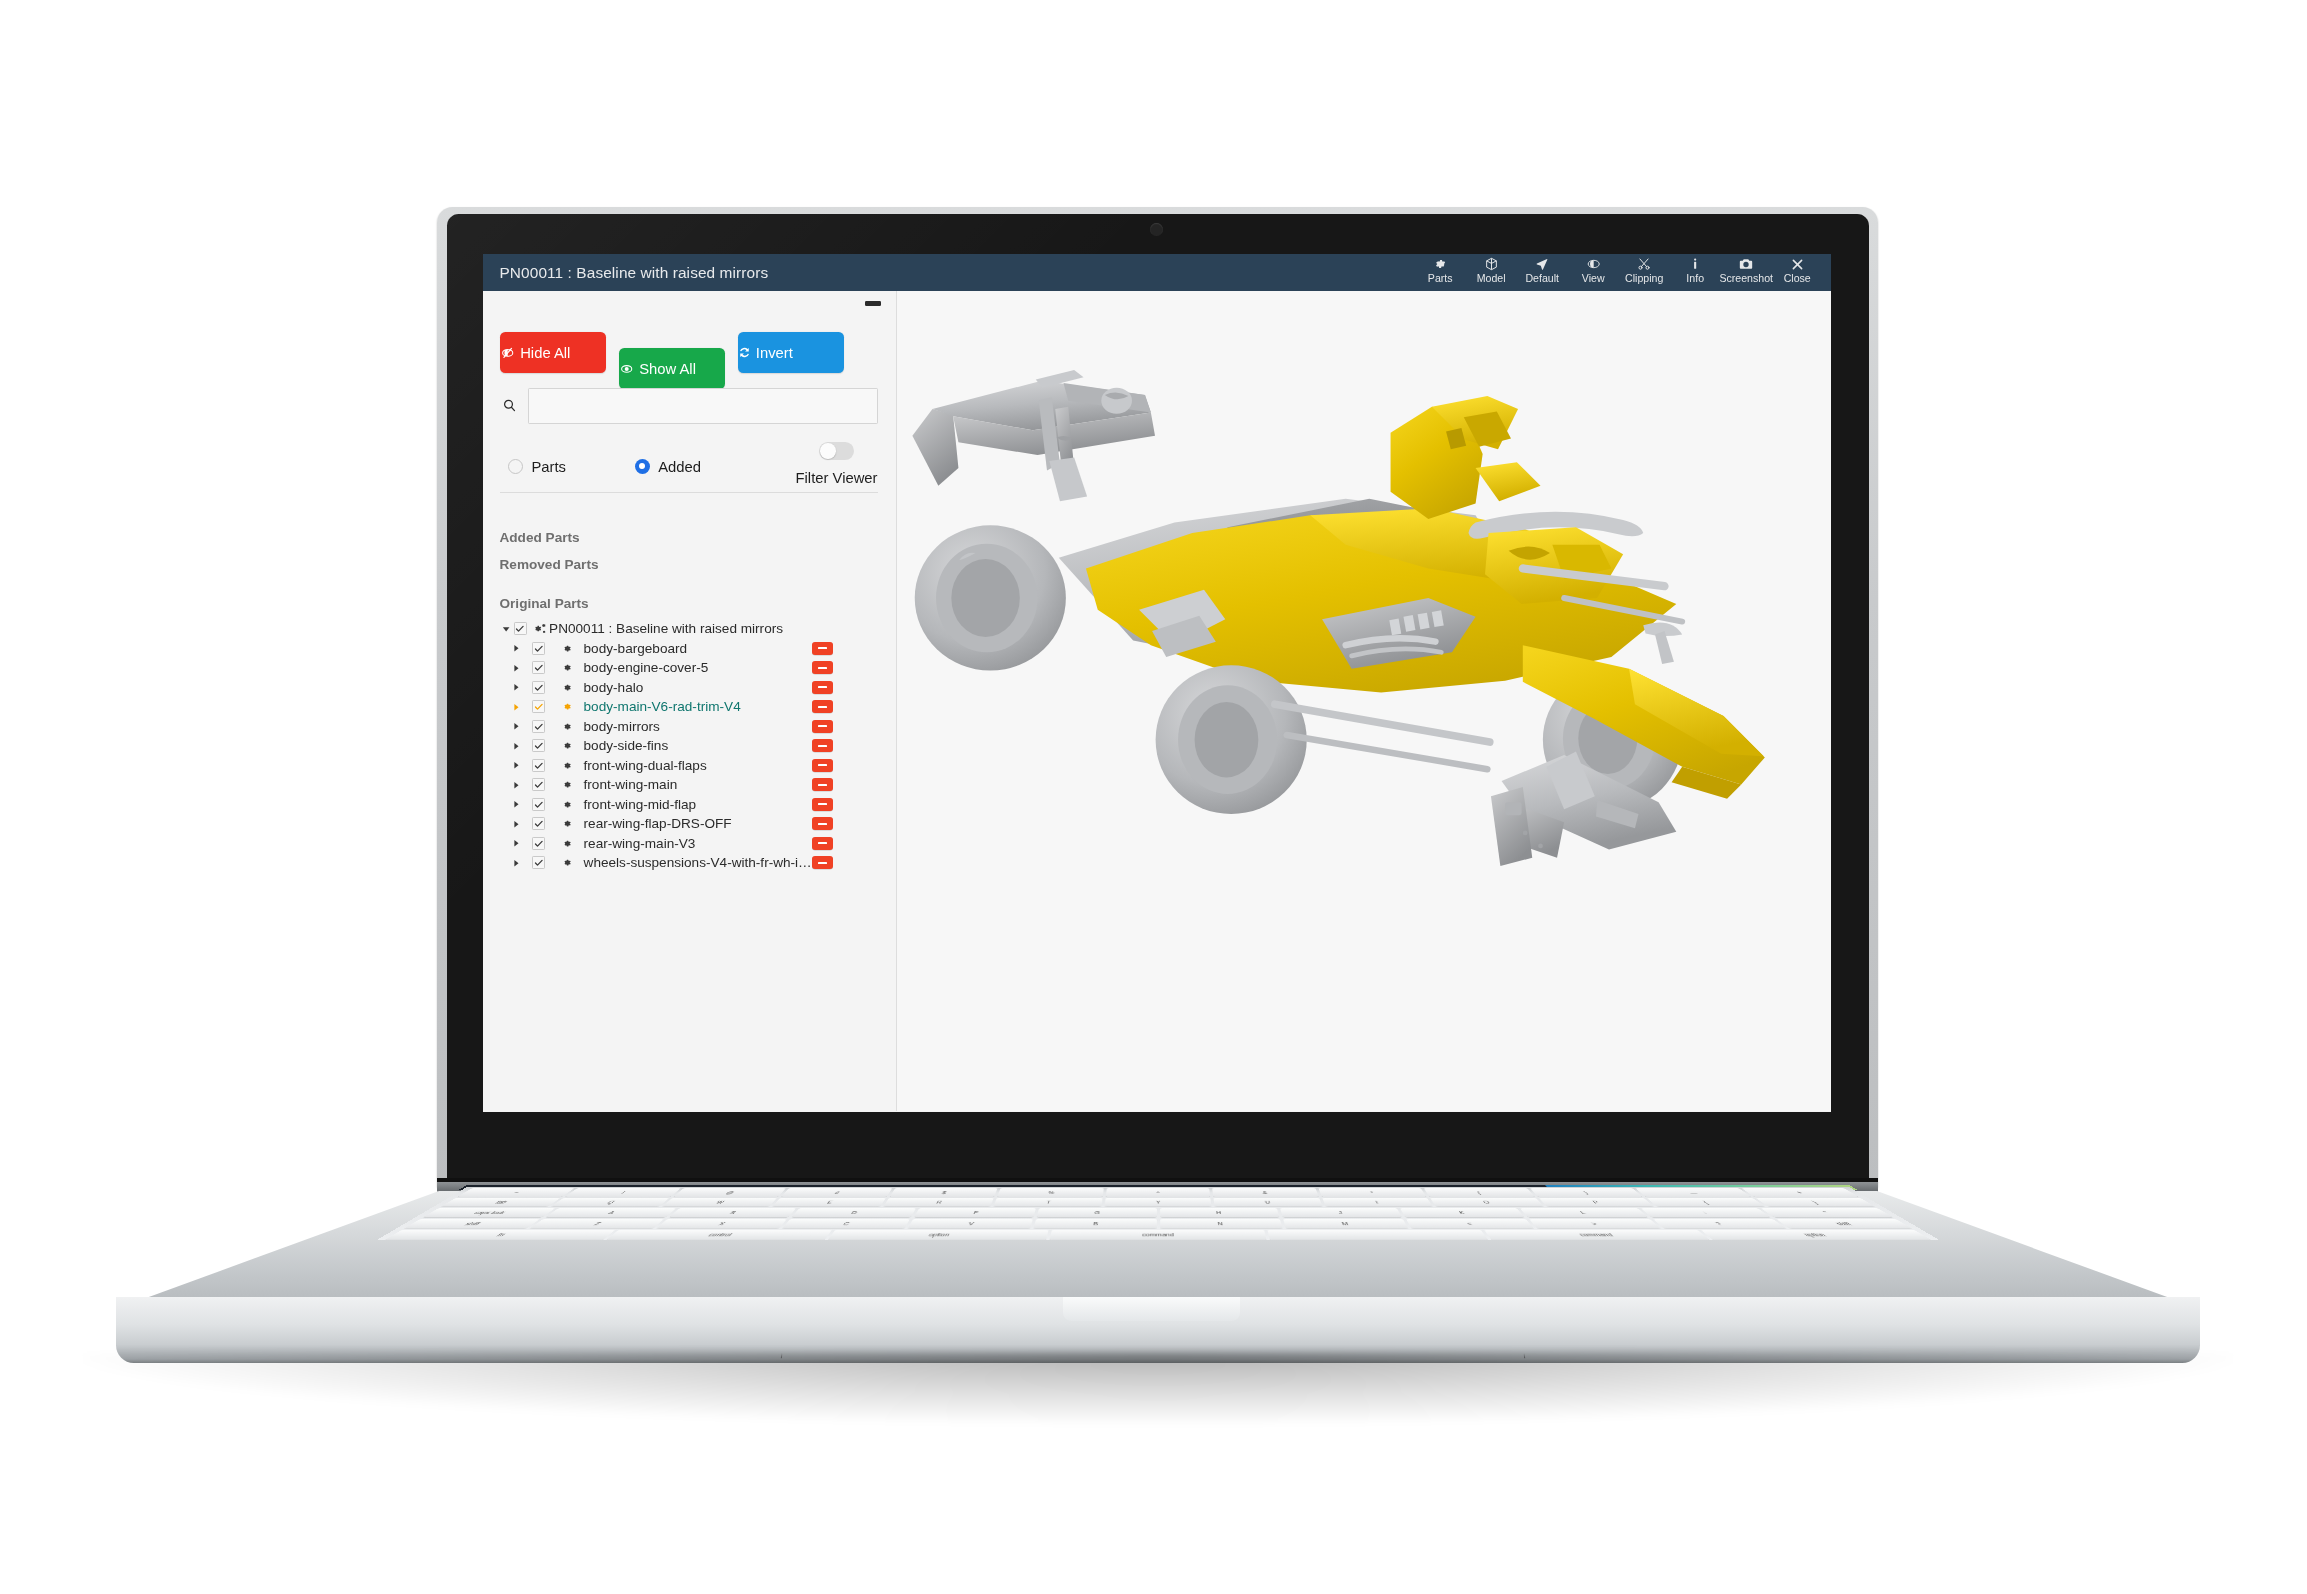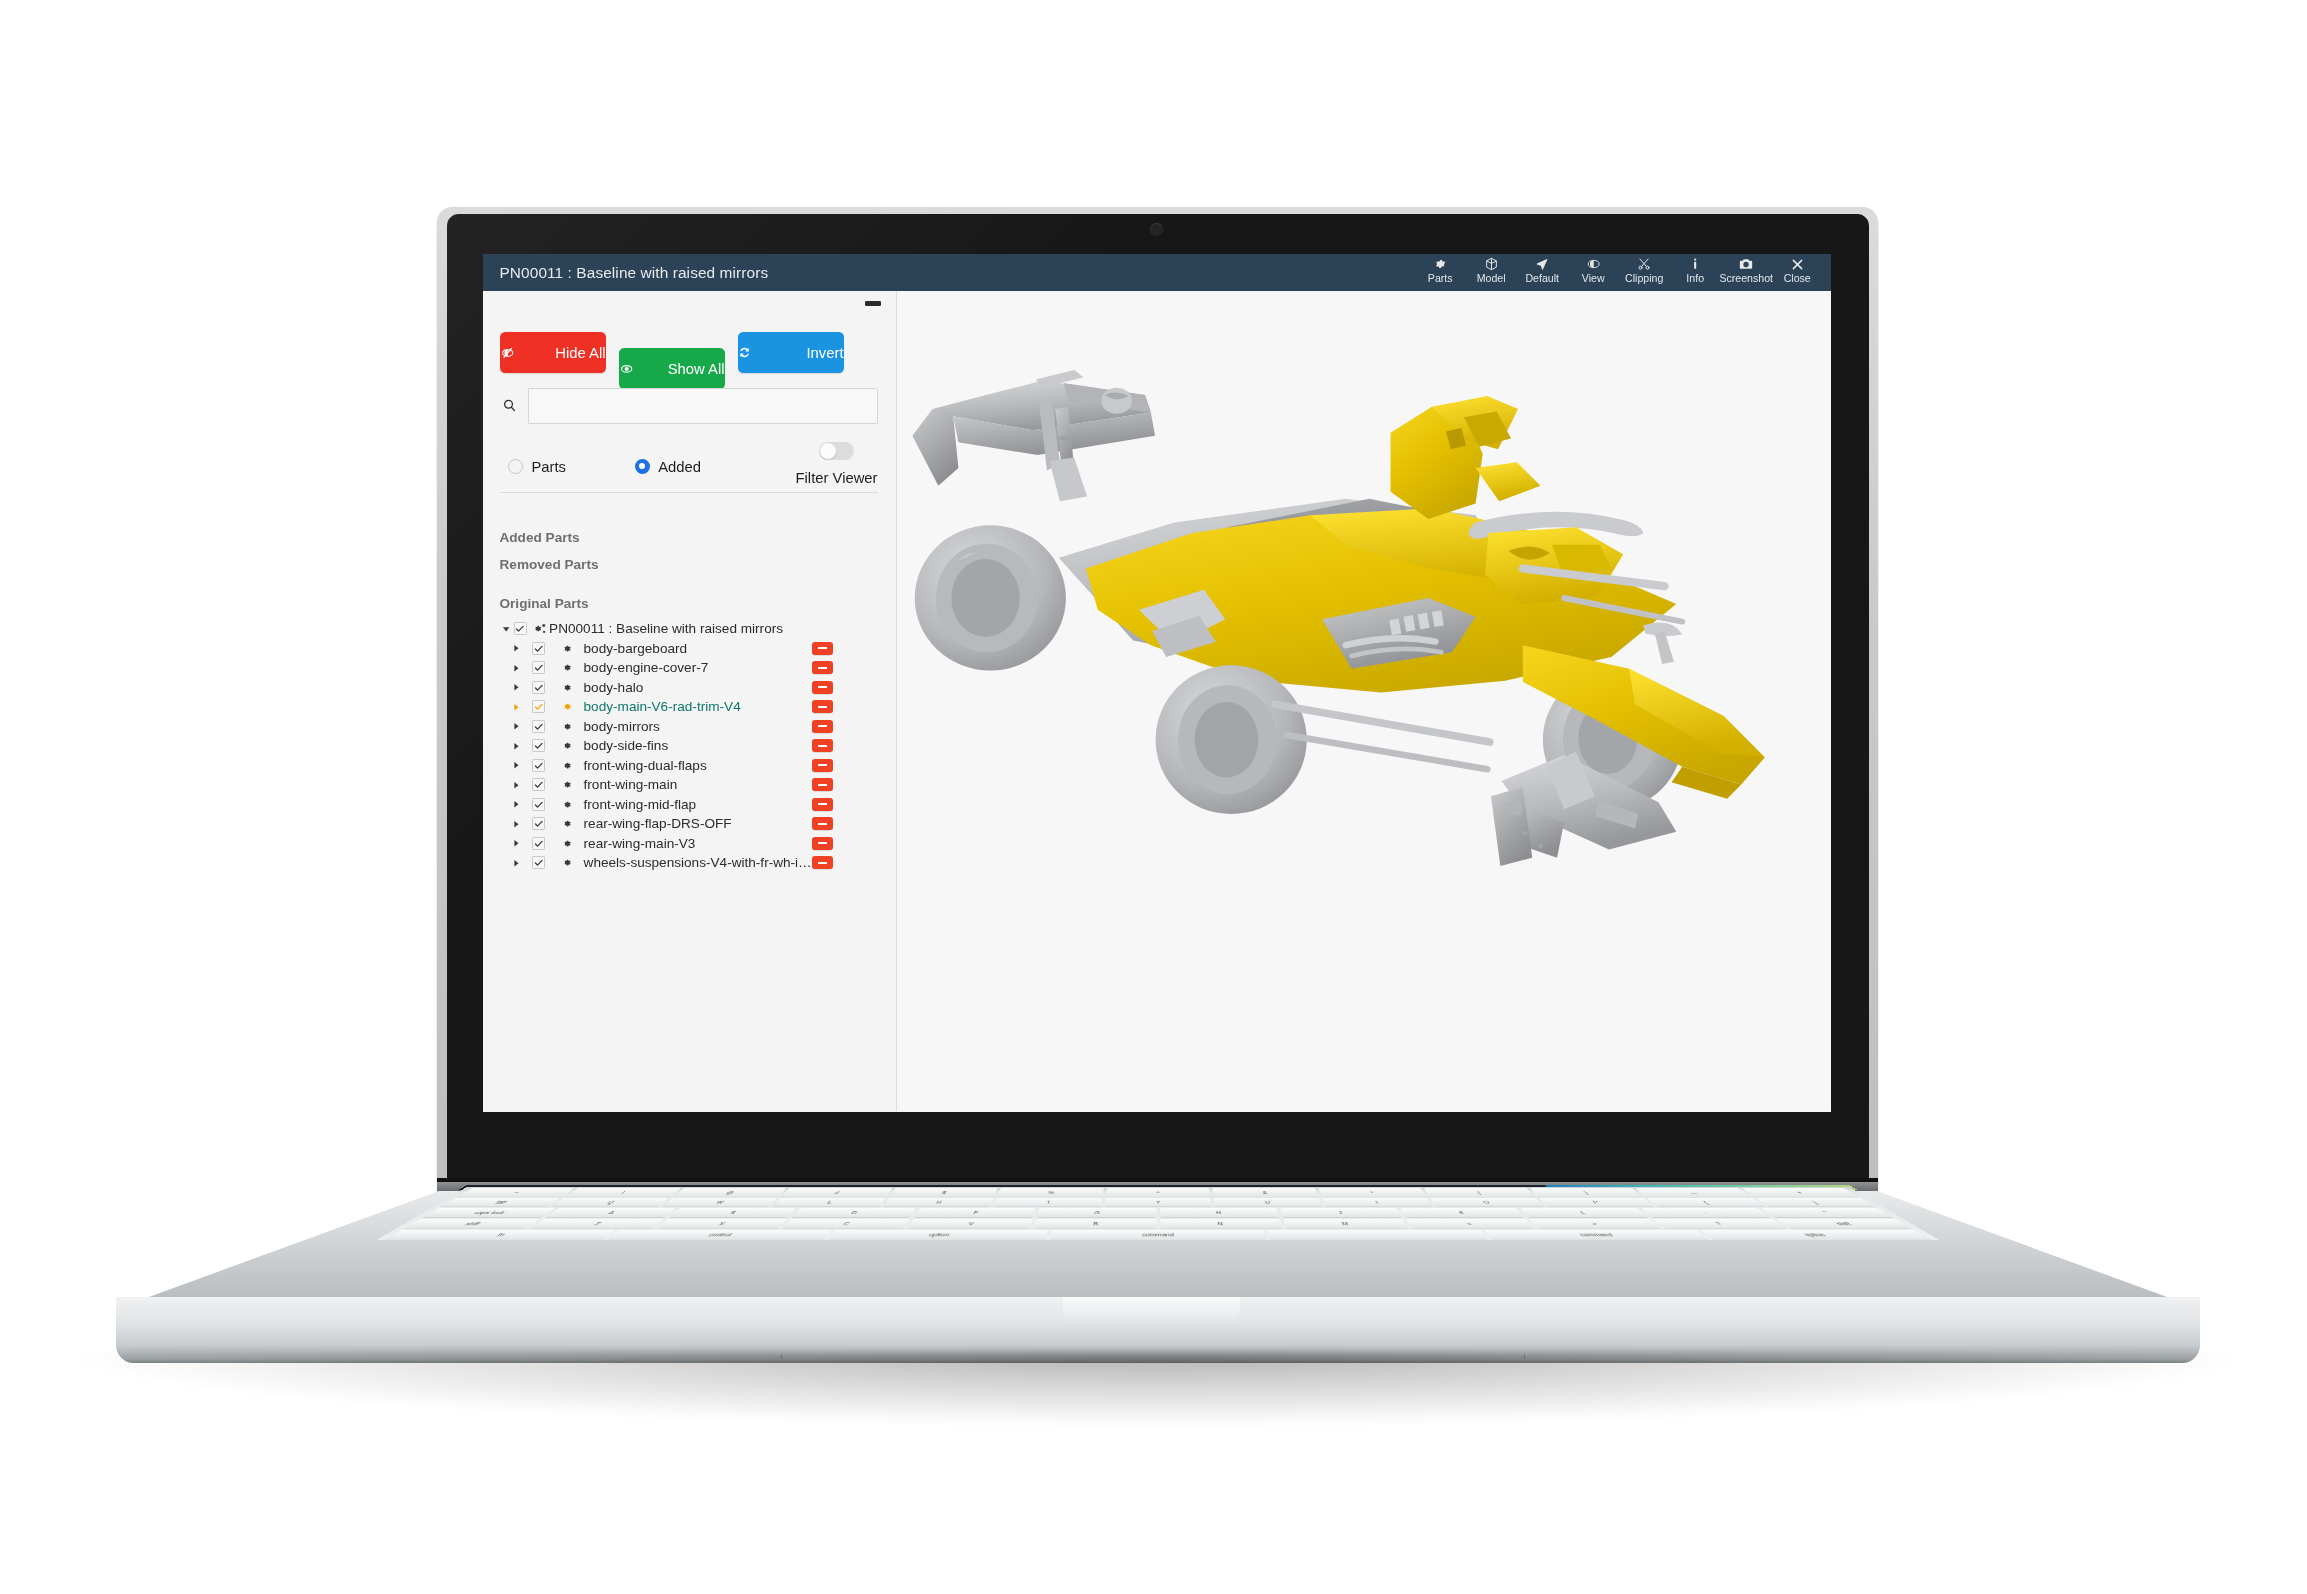--- a/index.html
+++ b/index.html
@@ -84,21 +84,21 @@
   }
   .min-btn{
     position:absolute;right:15.4px;top:9.5px;width:15.4px;height:5.3px;background:#2b2b2b;border-radius:1.2px;
     cursor:pointer;
   }
 
   .btnrow{position:absolute;left:16.5px;top:41px;display:flex;gap:13px;}
   .btn{
     height:41px;width:106px;border:none;border-radius:5.3px;
     color:#fff;font-size:14.8px;font-family:"Liberation Sans",sans-serif;
-    display:flex;align-items:center;justify-content:space-between;gap:5.3px;cursor:pointer;
+    display:flex;align-items:center;justify-content:flex-start;gap:5.3px;cursor:pointer;
     box-shadow:0 0.6px 1.2px rgba(0,0,0,.12);
   }
   .btn svg{display:block;}
   .btn-hide{background:#ee3124;}
   .btn-show{background:#17a84a;margin-top:16px;}
   .btn-invert{background:#1a93e0;}
 
   .searchrow{position:absolute;left:16.5px;top:97px;width:378px;height:35px;display:flex;align-items:center;}
   .searchrow .sicon{width:26px;display:flex;align-items:center;justify-content:flex-start;padding-left:2.4px;}
   .searchinput{
@@ -441,21 +441,21 @@
                 <svg width="9.5" height="9.5" viewBox="0 0 16 16" fill="none" stroke="#3a3a3a" stroke-width="2.2" stroke-linecap="round" stroke-linejoin="round">
                   <path d="M2.5 8.4l3.4 3.6L13.6 4"></path>
                 </svg>
               </span>
               <span class="gear">
                 <svg width="11.2" height="11.2" viewBox="0 0 24 24" fill="#3a3a3a">
                   <path d="M12 8.4a3.6 3.6 0 100 7.2 3.6 3.6 0 000-7.2zm0 5.6a2 2 0 110-4 2 2 0 010 4z"></path>
                   <path d="M20.3 13.4l-1.4-.7a7 7 0 000-1.4l1.4-.7a.6.6 0 00.3-.8L19.4 8a.6.6 0 00-.8-.2l-1.4.7a6.7 6.7 0 00-1.3-.8l-.2-1.5a.6.6 0 00-.6-.5h-2.2a.6.6 0 00-.6.5l-.2 1.5c-.5.2-.9.5-1.3.8l-1.4-.7A.6.6 0 008.8 8L7.7 9.8a.6.6 0 00.3.8l1.4.7a7 7 0 000 1.4l-1.4.7a.6.6 0 00-.3.8l1.1 1.8c.2.3.5.4.8.2l1.4-.7c.4.3.8.6 1.3.8l.2 1.5c0 .3.3.5.6.5h2.2c.3 0 .6-.2.6-.5l.2-1.5c.5-.2.9-.5 1.3-.8l1.4.7c.3.2.6.1.8-.2l1.1-1.8a.6.6 0 00-.3-.8z"></path>
                 </svg>
               </span>
-              <span class="tlabel">body-engine-cover-7</span>
+              <span class="tlabel">body-engine-cover-5</span>
               <span class="badge">
                 <span class="minus"></span>
               </span>
             </div>
             <div class="trow child">
               <span class="caret">
                 <svg width="8.3" height="8.3" viewBox="0 0 14 14" fill="#3a3a3a">
                   <path d="M4 1.5v11L11 7z"></path>
                 </svg>
               </span>

